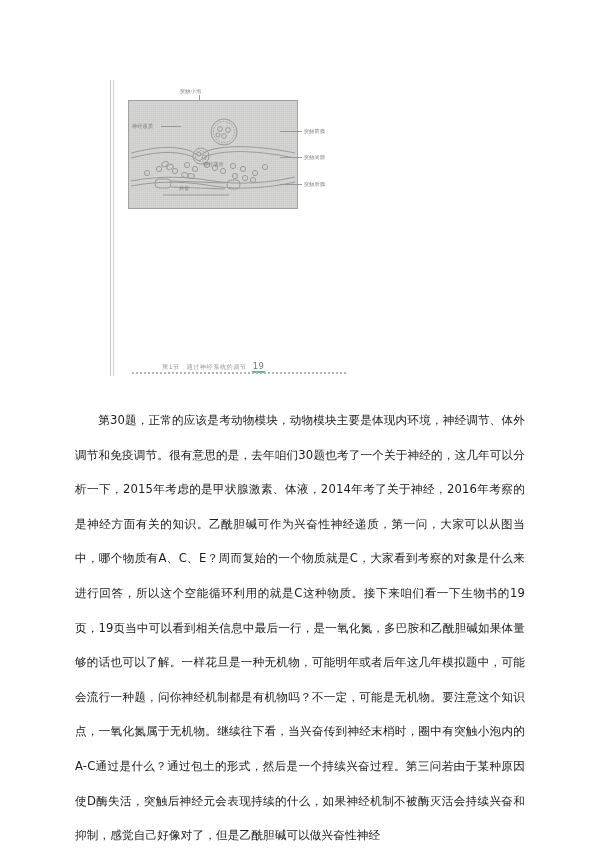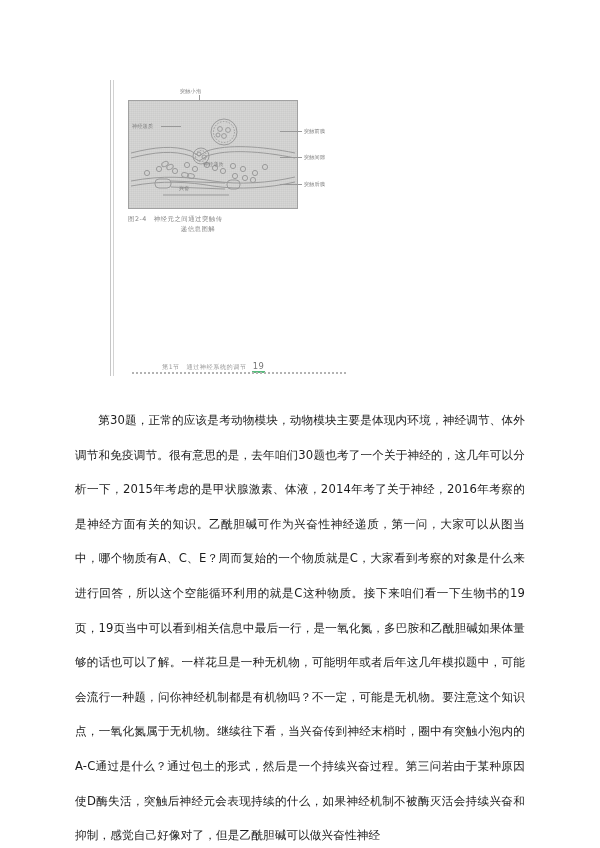--- a/index.html
+++ b/index.html
@@ -193,24 +193,20 @@
 
   <div class="dlab" style="left:200px; top:50px;">突触前膜</div>
   <div class="lead" style="left:176px; top:53px; width:22px;"></div>
 
   <div class="dlab" style="left:200px; top:76px;">突触间隙</div>
   <div class="lead" style="left:176px; top:79px; width:22px;"></div>
 
   <div class="dlab" style="left:200px; top:103px;">突触后膜</div>
   <div class="lead" style="left:176px; top:106px; width:22px;"></div>
 
-  <div class="fig-cap">
-    <span>图2-4　神经元之间通过突触传</span>
-    <span class="l2">递信息图解</span>
-  </div>
 
 
   <div class="book-footer">
     <span>第1节　通过神经系统的调节</span><span class="pg">19</span>
     <span class="dashes"></span>
   </div>
 
 </div>
 
 <div id="transcript">

